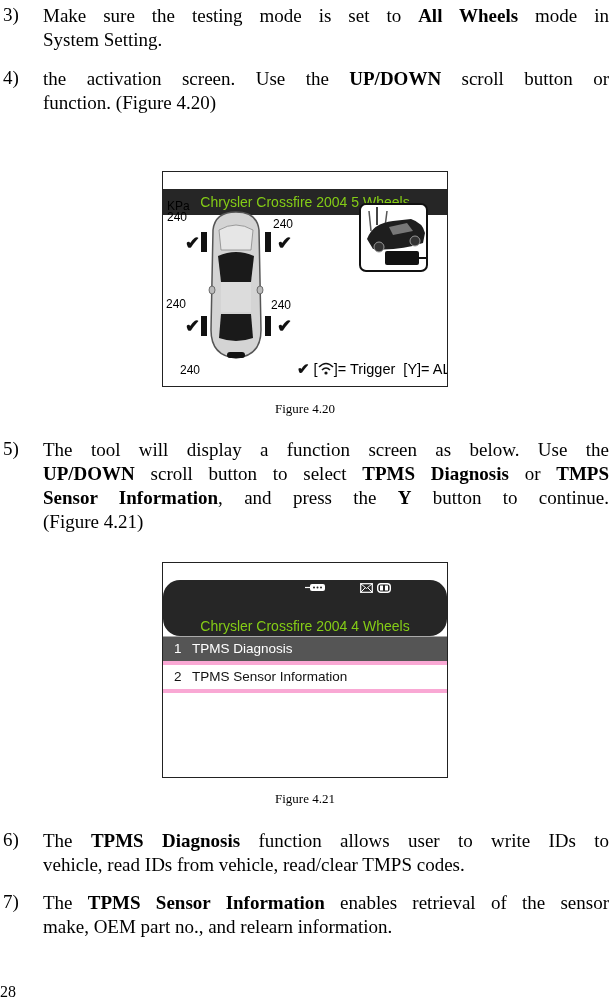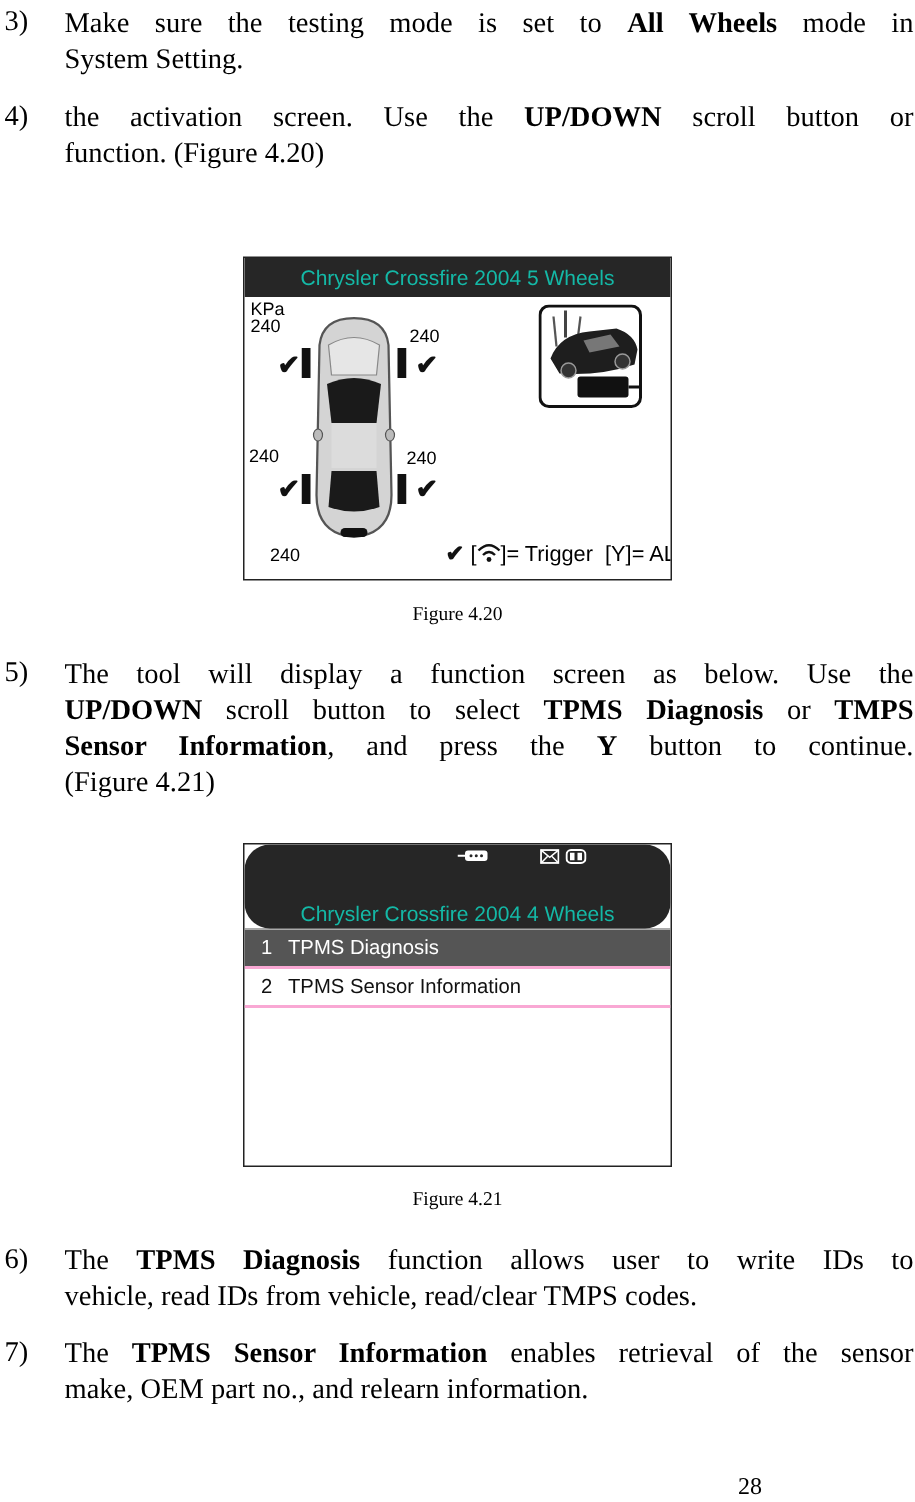--- a/index.html
+++ b/index.html
@@ -7,44 +7,44 @@
       width: 610px; height: 1001px; position: relative; overflow: hidden;
       font-family: "Liberation Serif", serif; color: #000; font-size: 19px;
     }
     .item { position: absolute; left: 0; width: 610px; }
     .num { position: absolute; left: 3px; top: 0; }
     .txt { position: absolute; left: 43px; width: 566px; text-align: justify; line-height: 24px; }
     .txt .line { display: block; text-align: justify; text-align-last: justify; }
     .txt .line.last { text-align-last: left; }
     b { font-weight: bold; }
     .caption { position: absolute; left: 0; width: 610px; text-align: center; font-size: 13px; }
-    .pagenum { position: absolute; left: 0; width: 508px; text-align: right; top: 983px; font-size: 16px; }
+    .pagenum { position: absolute; left: 0; width: 508px; text-align: left; top: 983px; font-size: 16px; }
 
     
     .screen {
       position: absolute; border: 1.5px solid #222; background: #fff; overflow: hidden;
       font-family: "Liberation Sans", sans-serif;
     }
     .screen .titlebar {
-      background: #262626; color: #14b8a6; text-align: center; font-size: 14px;
+      background: #262626; color: #84cc16; text-align: center; font-size: 14px; margin-top: 17px;
     }
     #fig20 { left: 162px; top: 171px; width: 284px; height: 214px; }
     #fig20 .titlebar { height: 26px; line-height: 26px; }
     .abs { position: absolute; }
     .pval { font-size: 12px; color: #000; }
     .check { font-size: 18px; font-weight: bold; color: #111; }
     .legend { font-size: 14.5px; color: #000; white-space: nowrap; }
 
     #fig21 { left: 162px; top: 562px; width: 284px; height: 214px; }
     #fig21 .titlebar { height: 56px; position: relative; border-radius: 17px; }
     #fig21 .titlebar .title { position: absolute; left: 0; right: 0; bottom: 2px; font-size: 14px; }
     #fig21 .status { position: absolute; top: 3px; font-size: 10px; color: #fff; }
     .menu-row {
       height: 24px; line-height: 24px; font-size: 13.5px; padding-left: 11px;
-      border-bottom: 2px solid #f9a8d4; color: #111;
+      border-bottom: 4px solid #f9a8d4; color: #111;
     }
     .menu-row.selected { background: #555555; color: #fff; border-top: 1px solid #aaa; }
     .menu-row .idx { display: inline-block; width: 18px; }
   </style>
 </head>
 <body>
 
 <div class="item" style="top:4px;">
   <span class="num">3)</span>
   <div class="txt">

